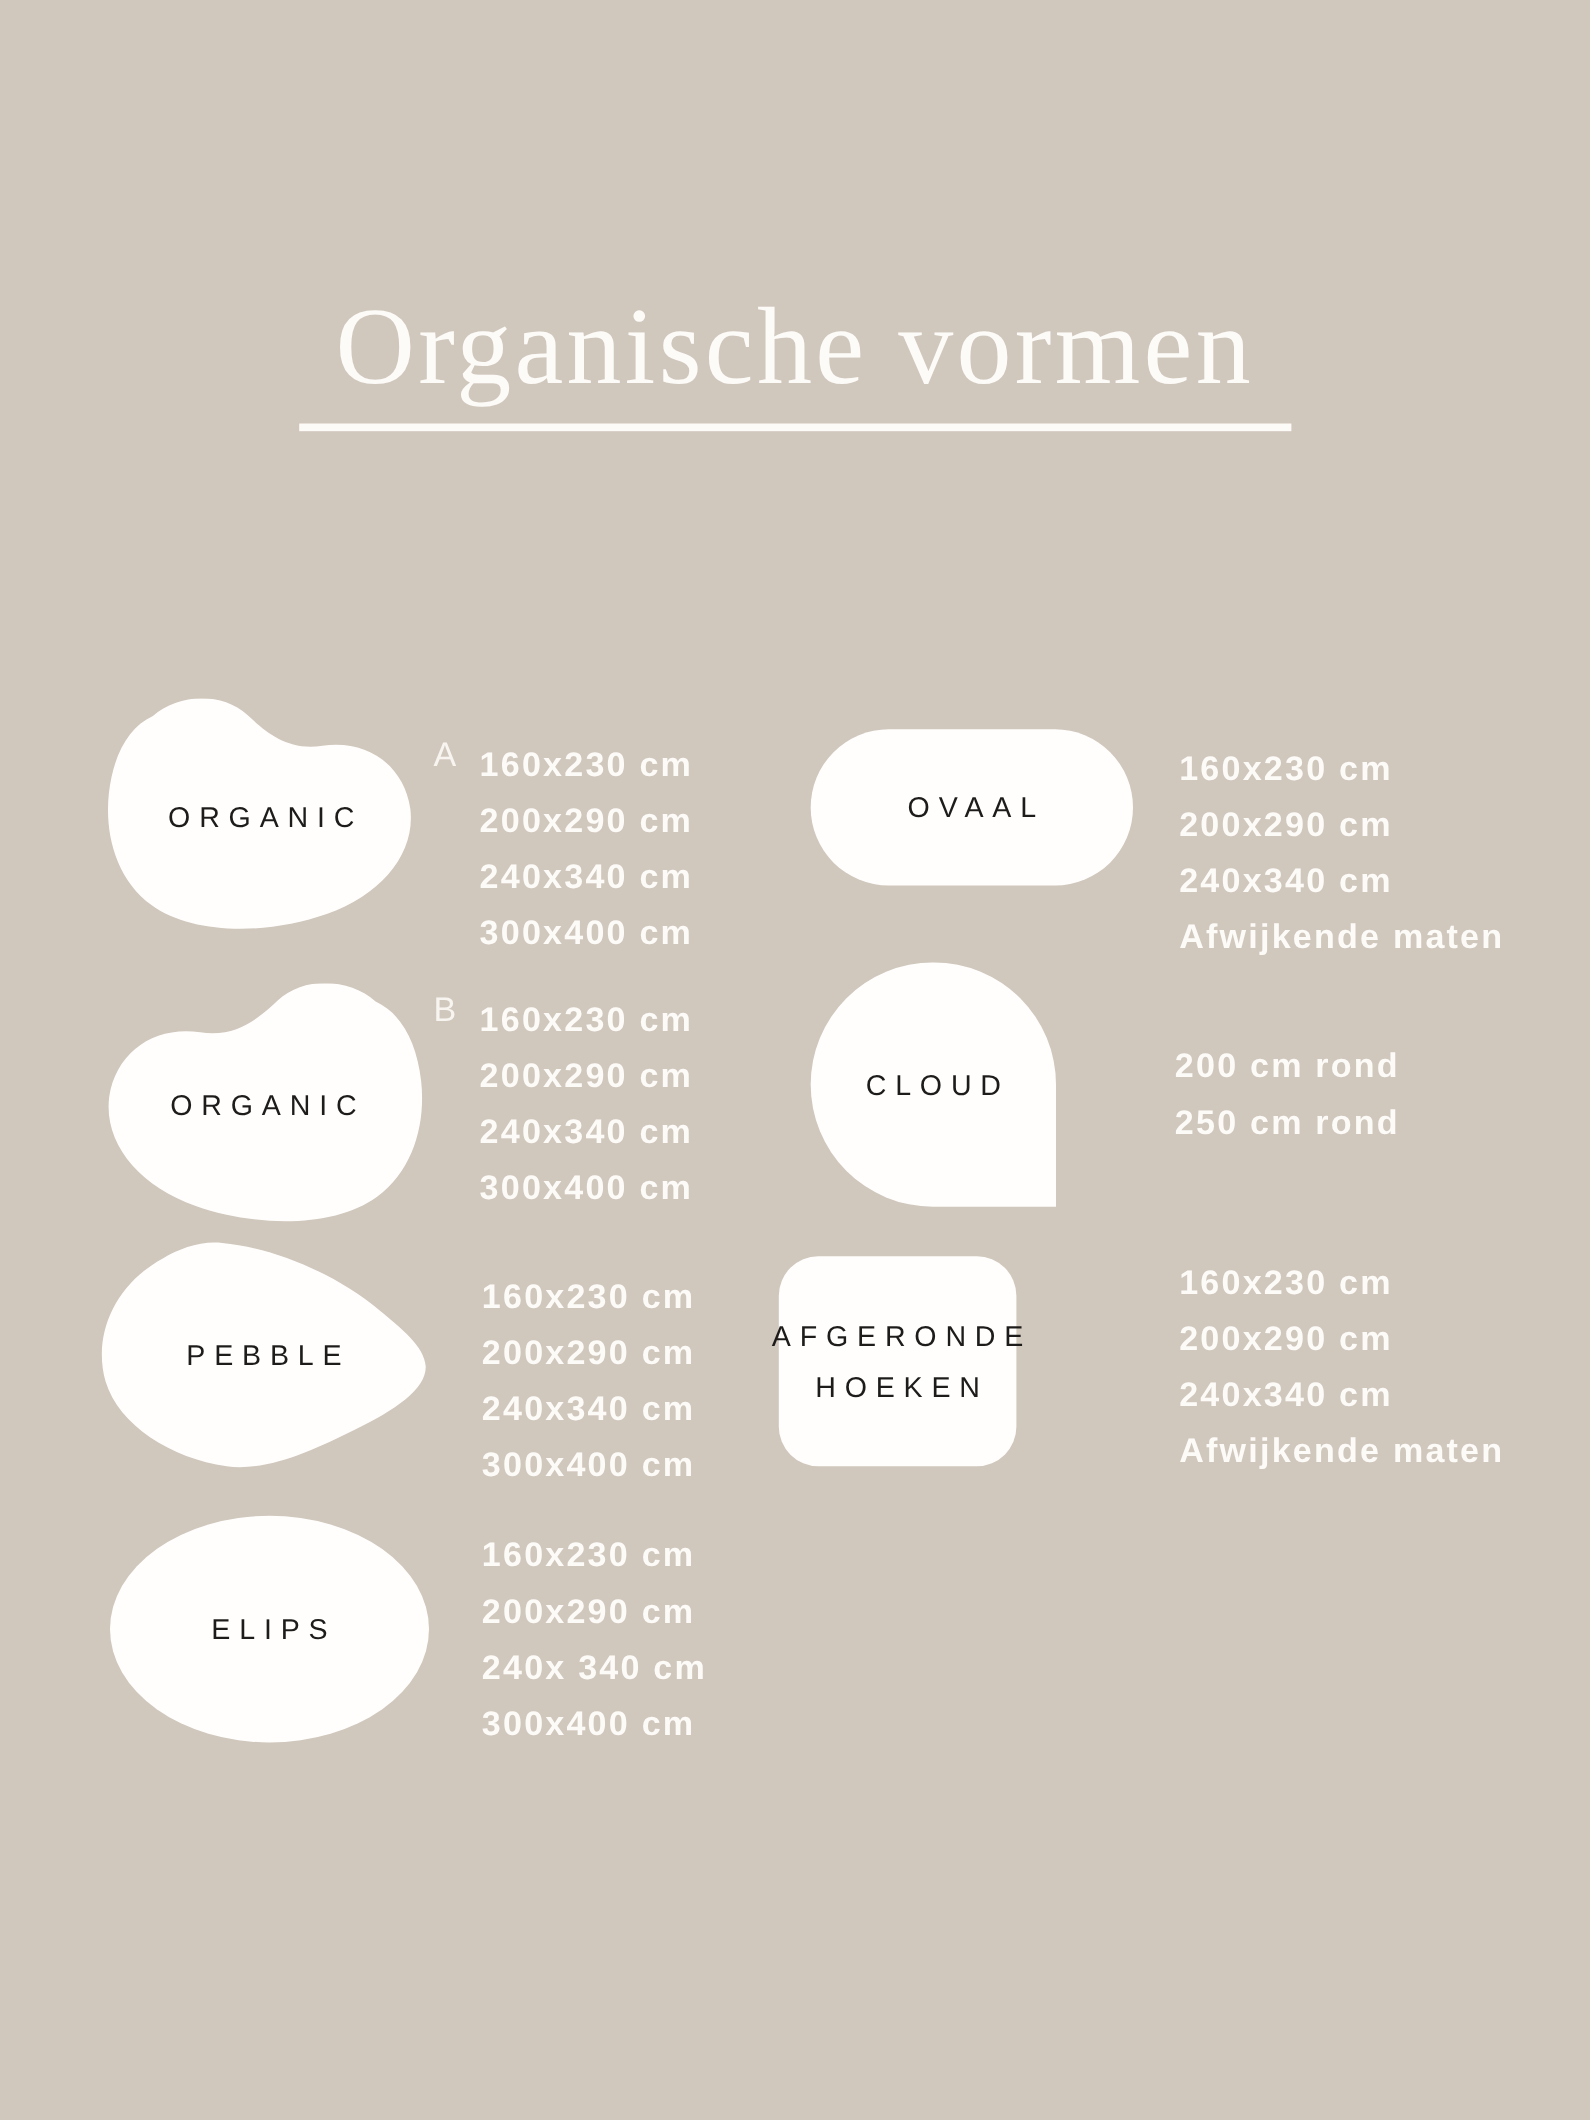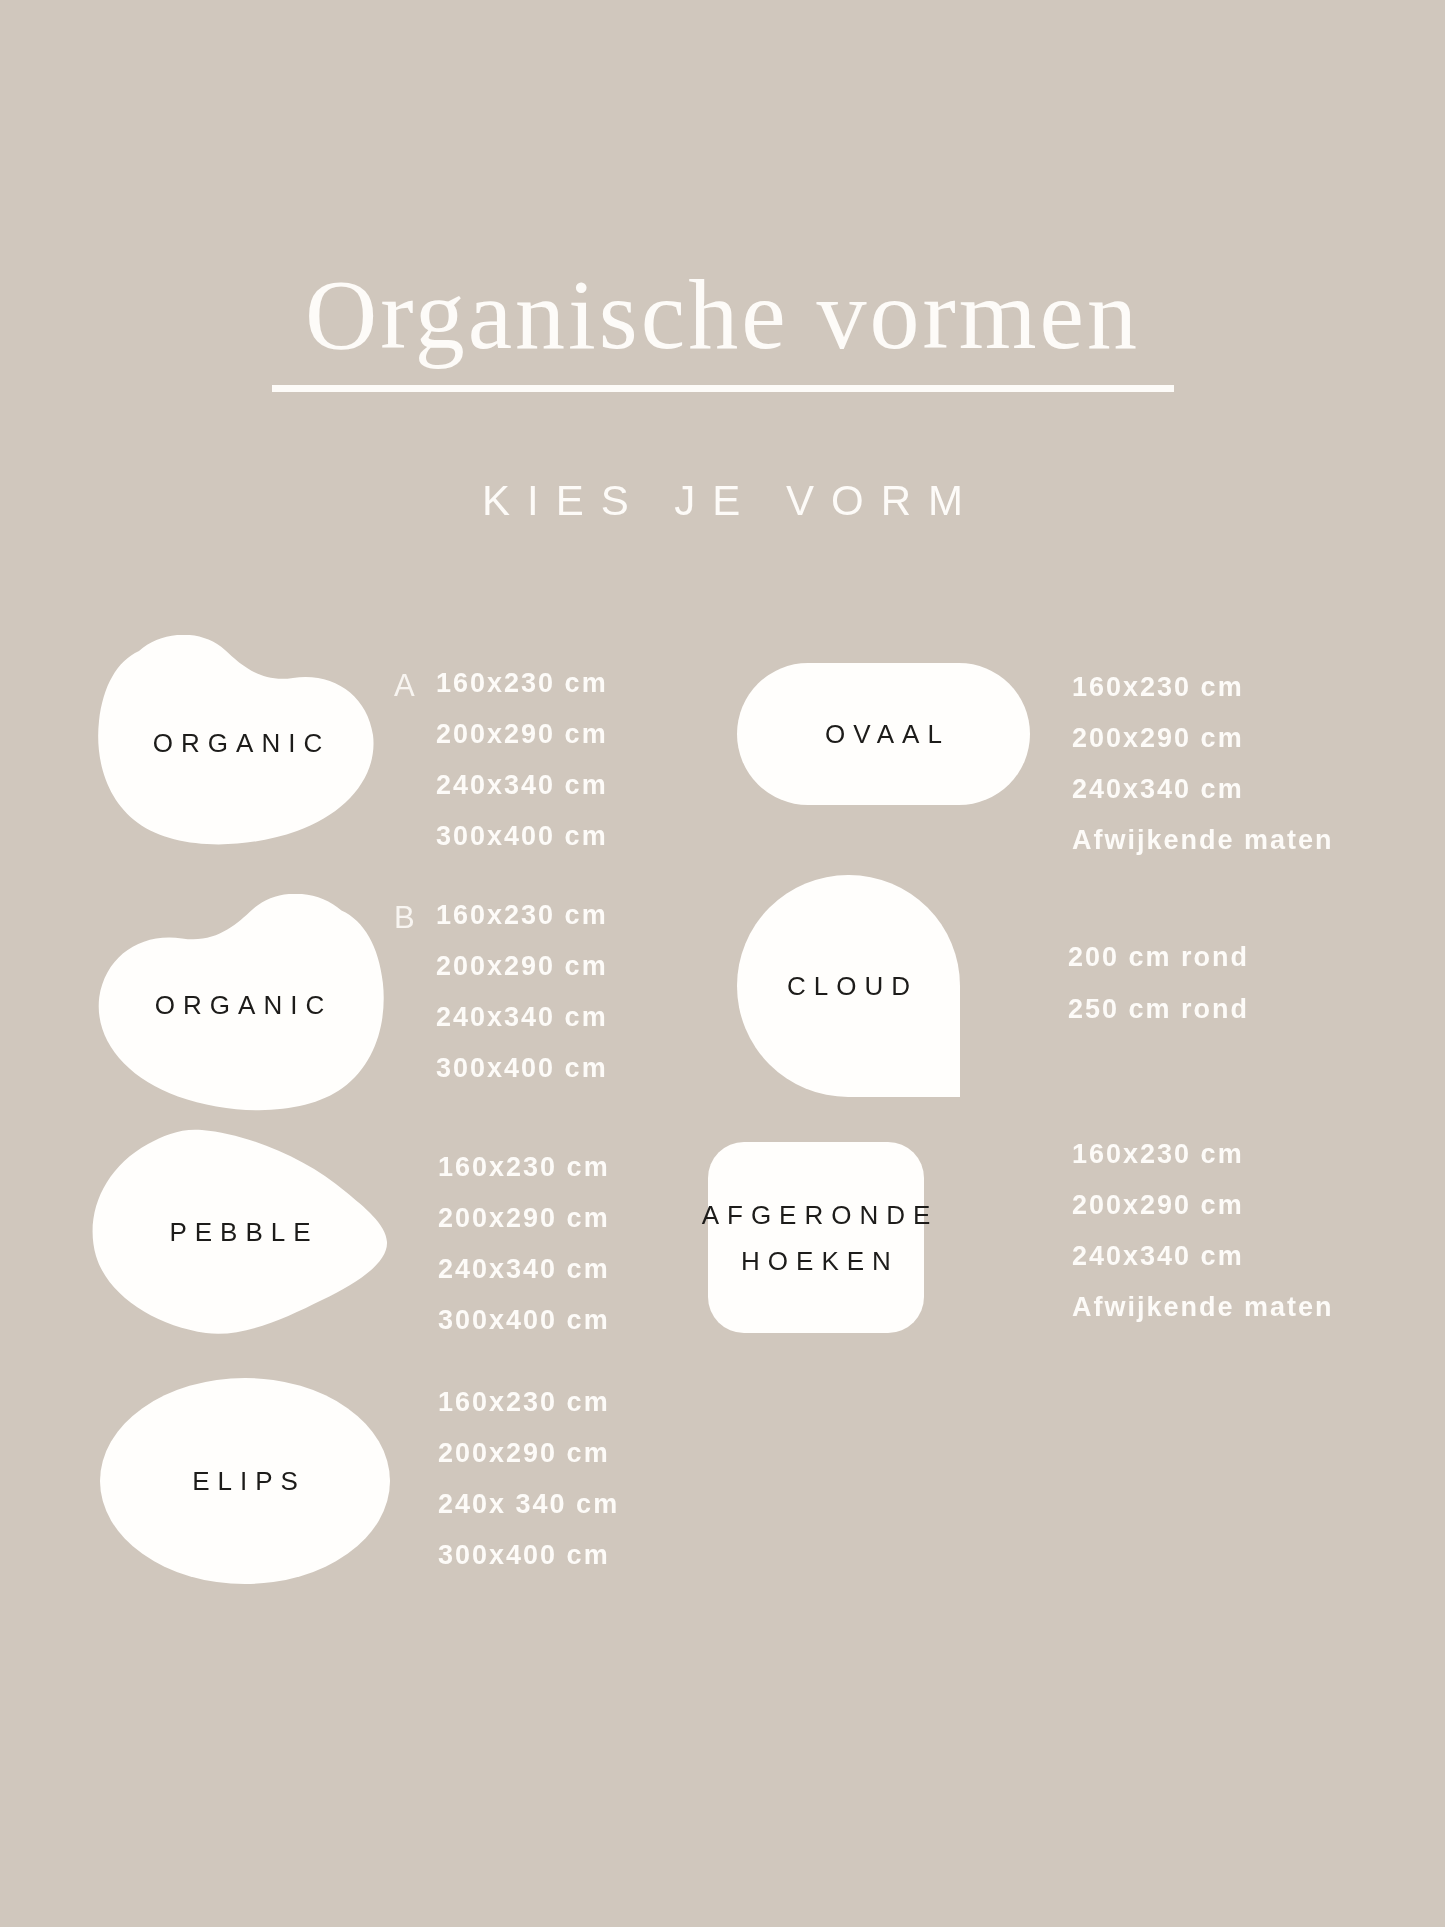--- a/index.html
+++ b/index.html
@@ -74,23 +74,24 @@
     font-weight:400;
     letter-spacing:1px;
   }
   #letter-a{left:394px;top:670px;}
   #letter-b{left:394px;top:902px;}
   
   .sizes{
     position:absolute;
     color:var(--light);
     font-weight:700;
-    font-size:27px;
+    font-size:31px;
     letter-spacing:2px;
     white-space:nowrap;
+    margin-top:12px;
   }
   .sizes .size-line{height:51px;line-height:34px;}
   #sizes-organic   {left:436px;  top:666px;}
   #sizes-gespiegeld{left:436px;  top:898px;}
   #sizes-pebble    {left:438px;  top:1150px;}
   #sizes-elips     {left:438px;  top:1385px;}
   #sizes-ovaal     {left:1072px; top:670px;}
   #sizes-cloud     {left:1068px; top:940px;}
   #sizes-afgeronde {left:1072px; top:1137px;}
   #sizes-cloud .size-line{height:52px;}
@@ -106,21 +107,20 @@
     text-align:justify;
   }
 </style>
 </head>
 <body>
 
 <div id="canvas">
 
   <h1 class="title">Organische vormen</h1>
   <div class="title-rule"></div>
-  <div class="kicker">KIES JE VORM</div>
 
   <div class="shape" id="shape-organic">
     <svg width="285" height="215" viewBox="0 0 285 215">
       <path fill="#fffefc" d="M44 16 C66 -4 106 -7 130 15 C146 30 166 48 198 43 C238 37 272 60 278 100 C283 141 252 178 202 196 C148 215 80 215 43 188 C10 164 0 122 4 86 C8 51 22 26 44 16 Z"></path>
     </svg>
     <div class="shape-label">
       <span>ORGANIC</span>
     </div>
   </div>
   <div class="variant-letter" id="letter-a">A</div>

